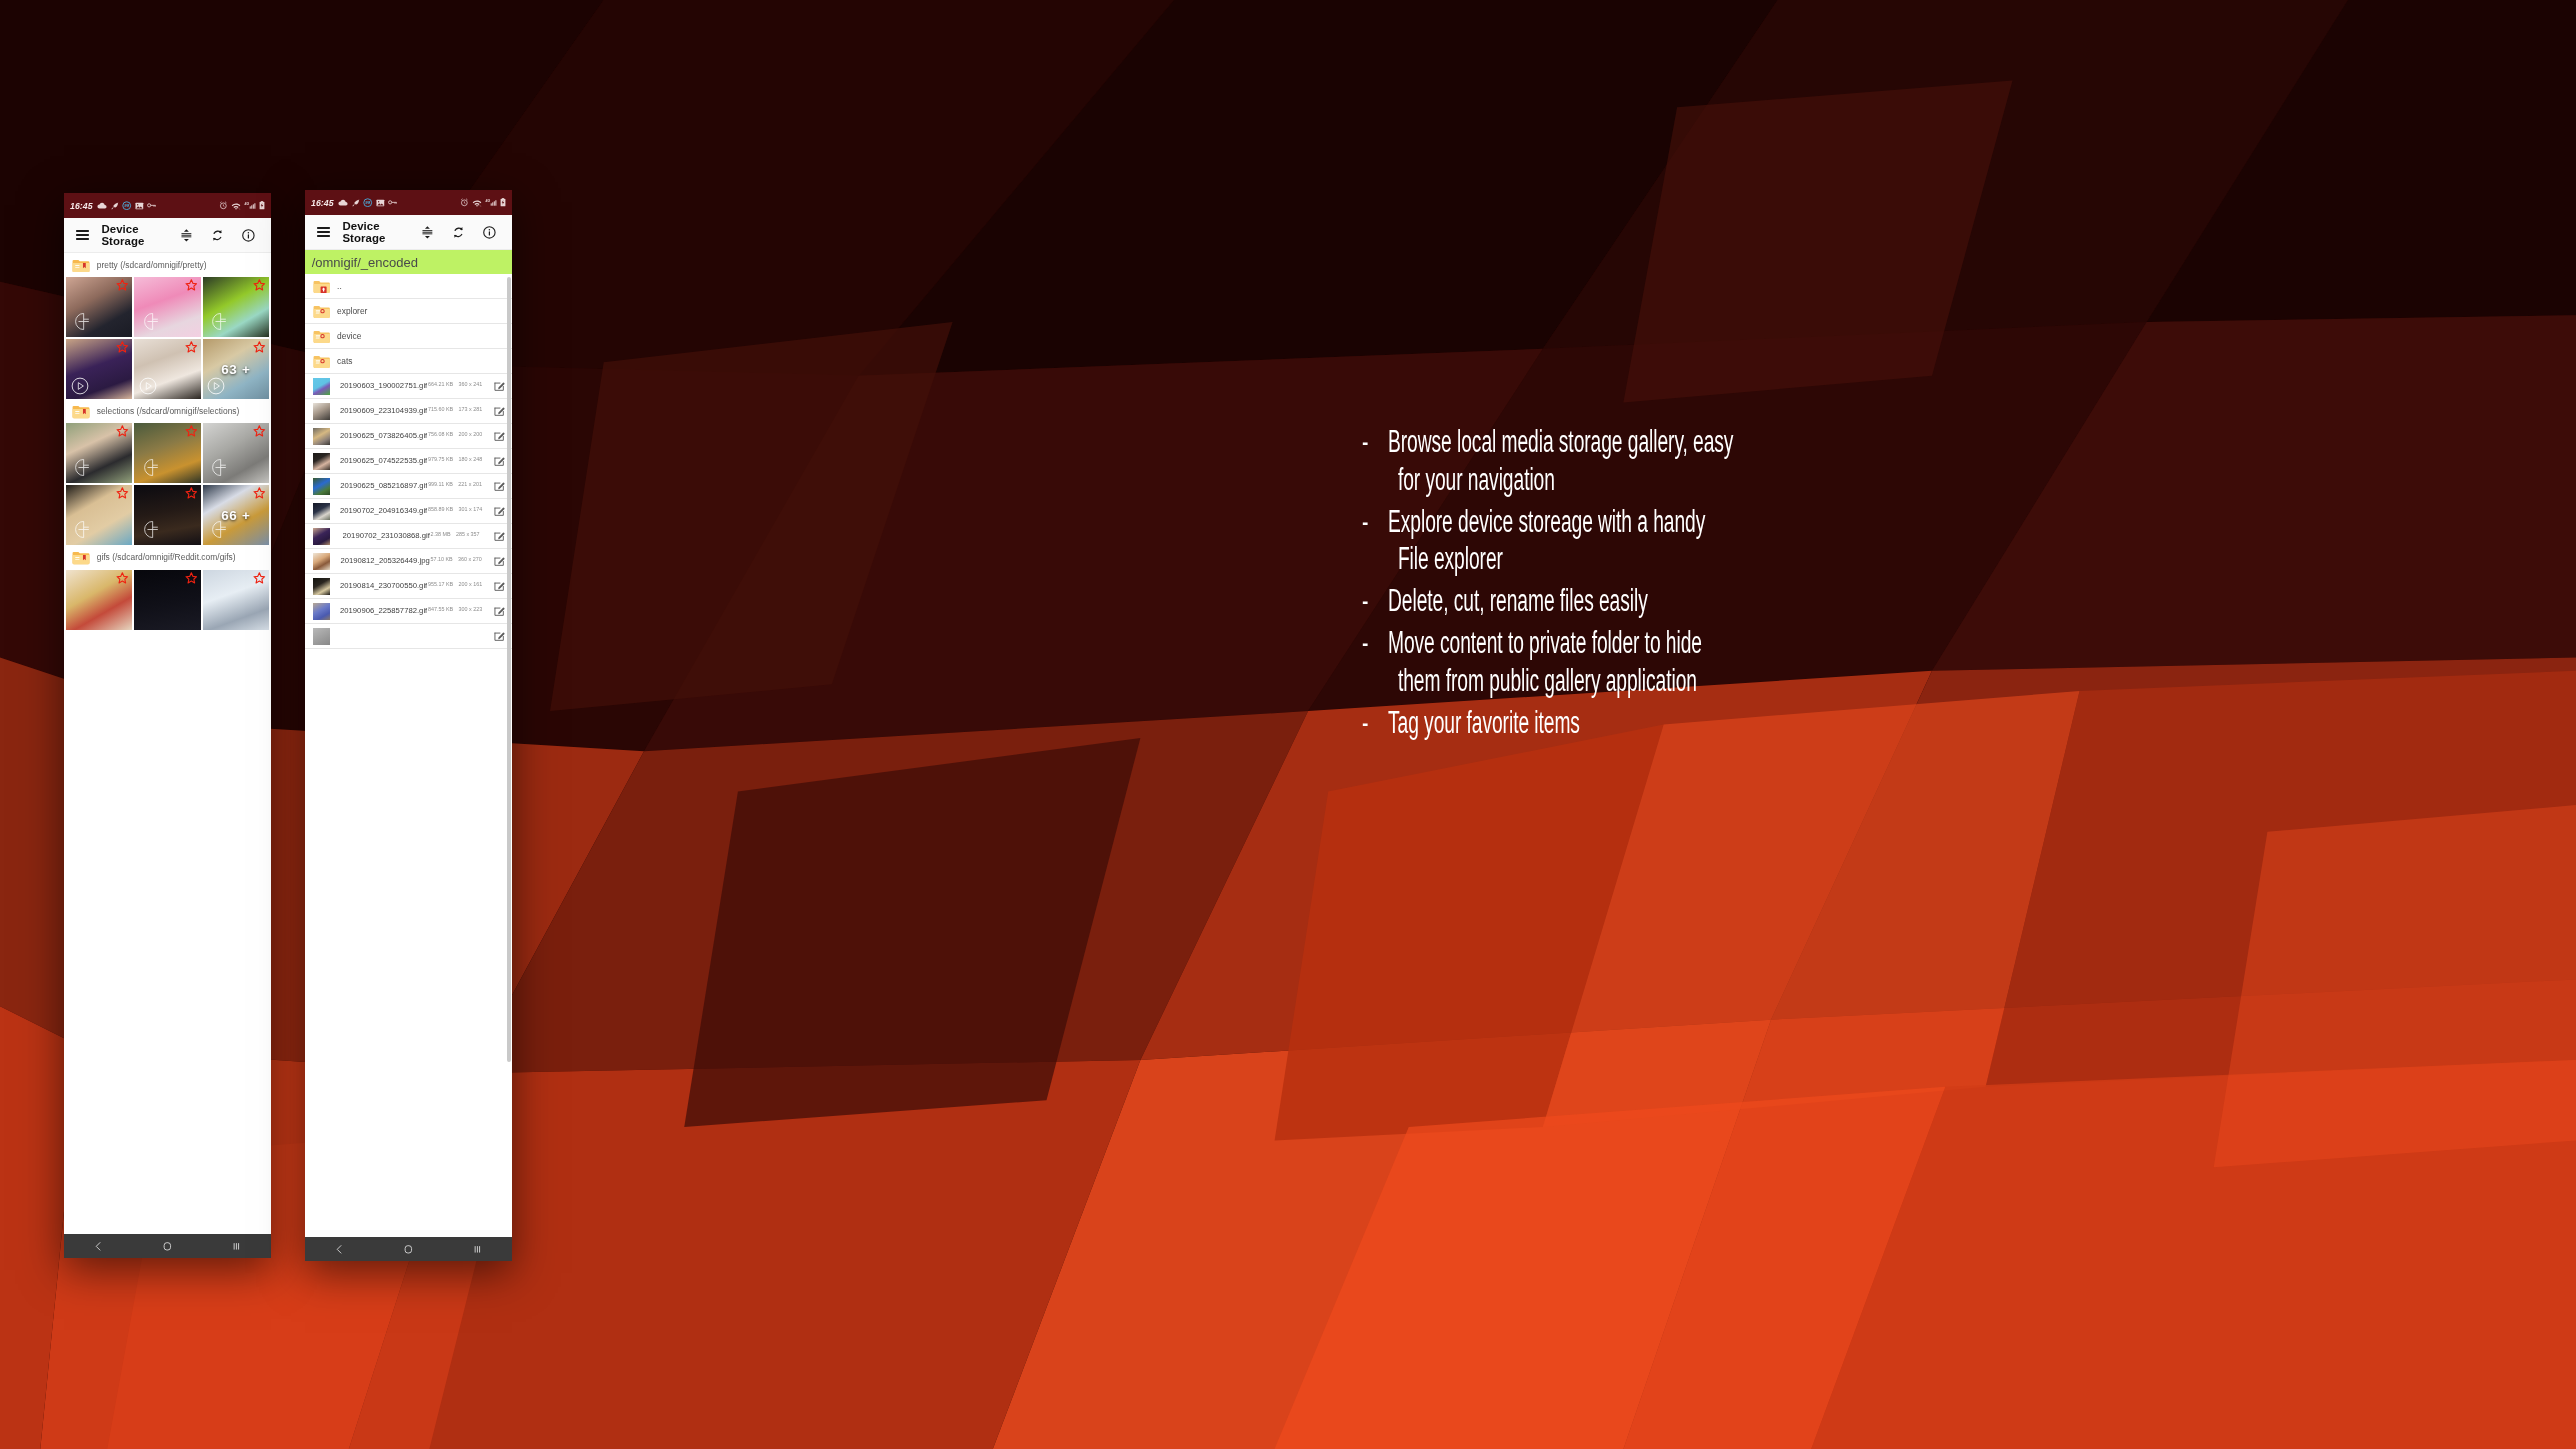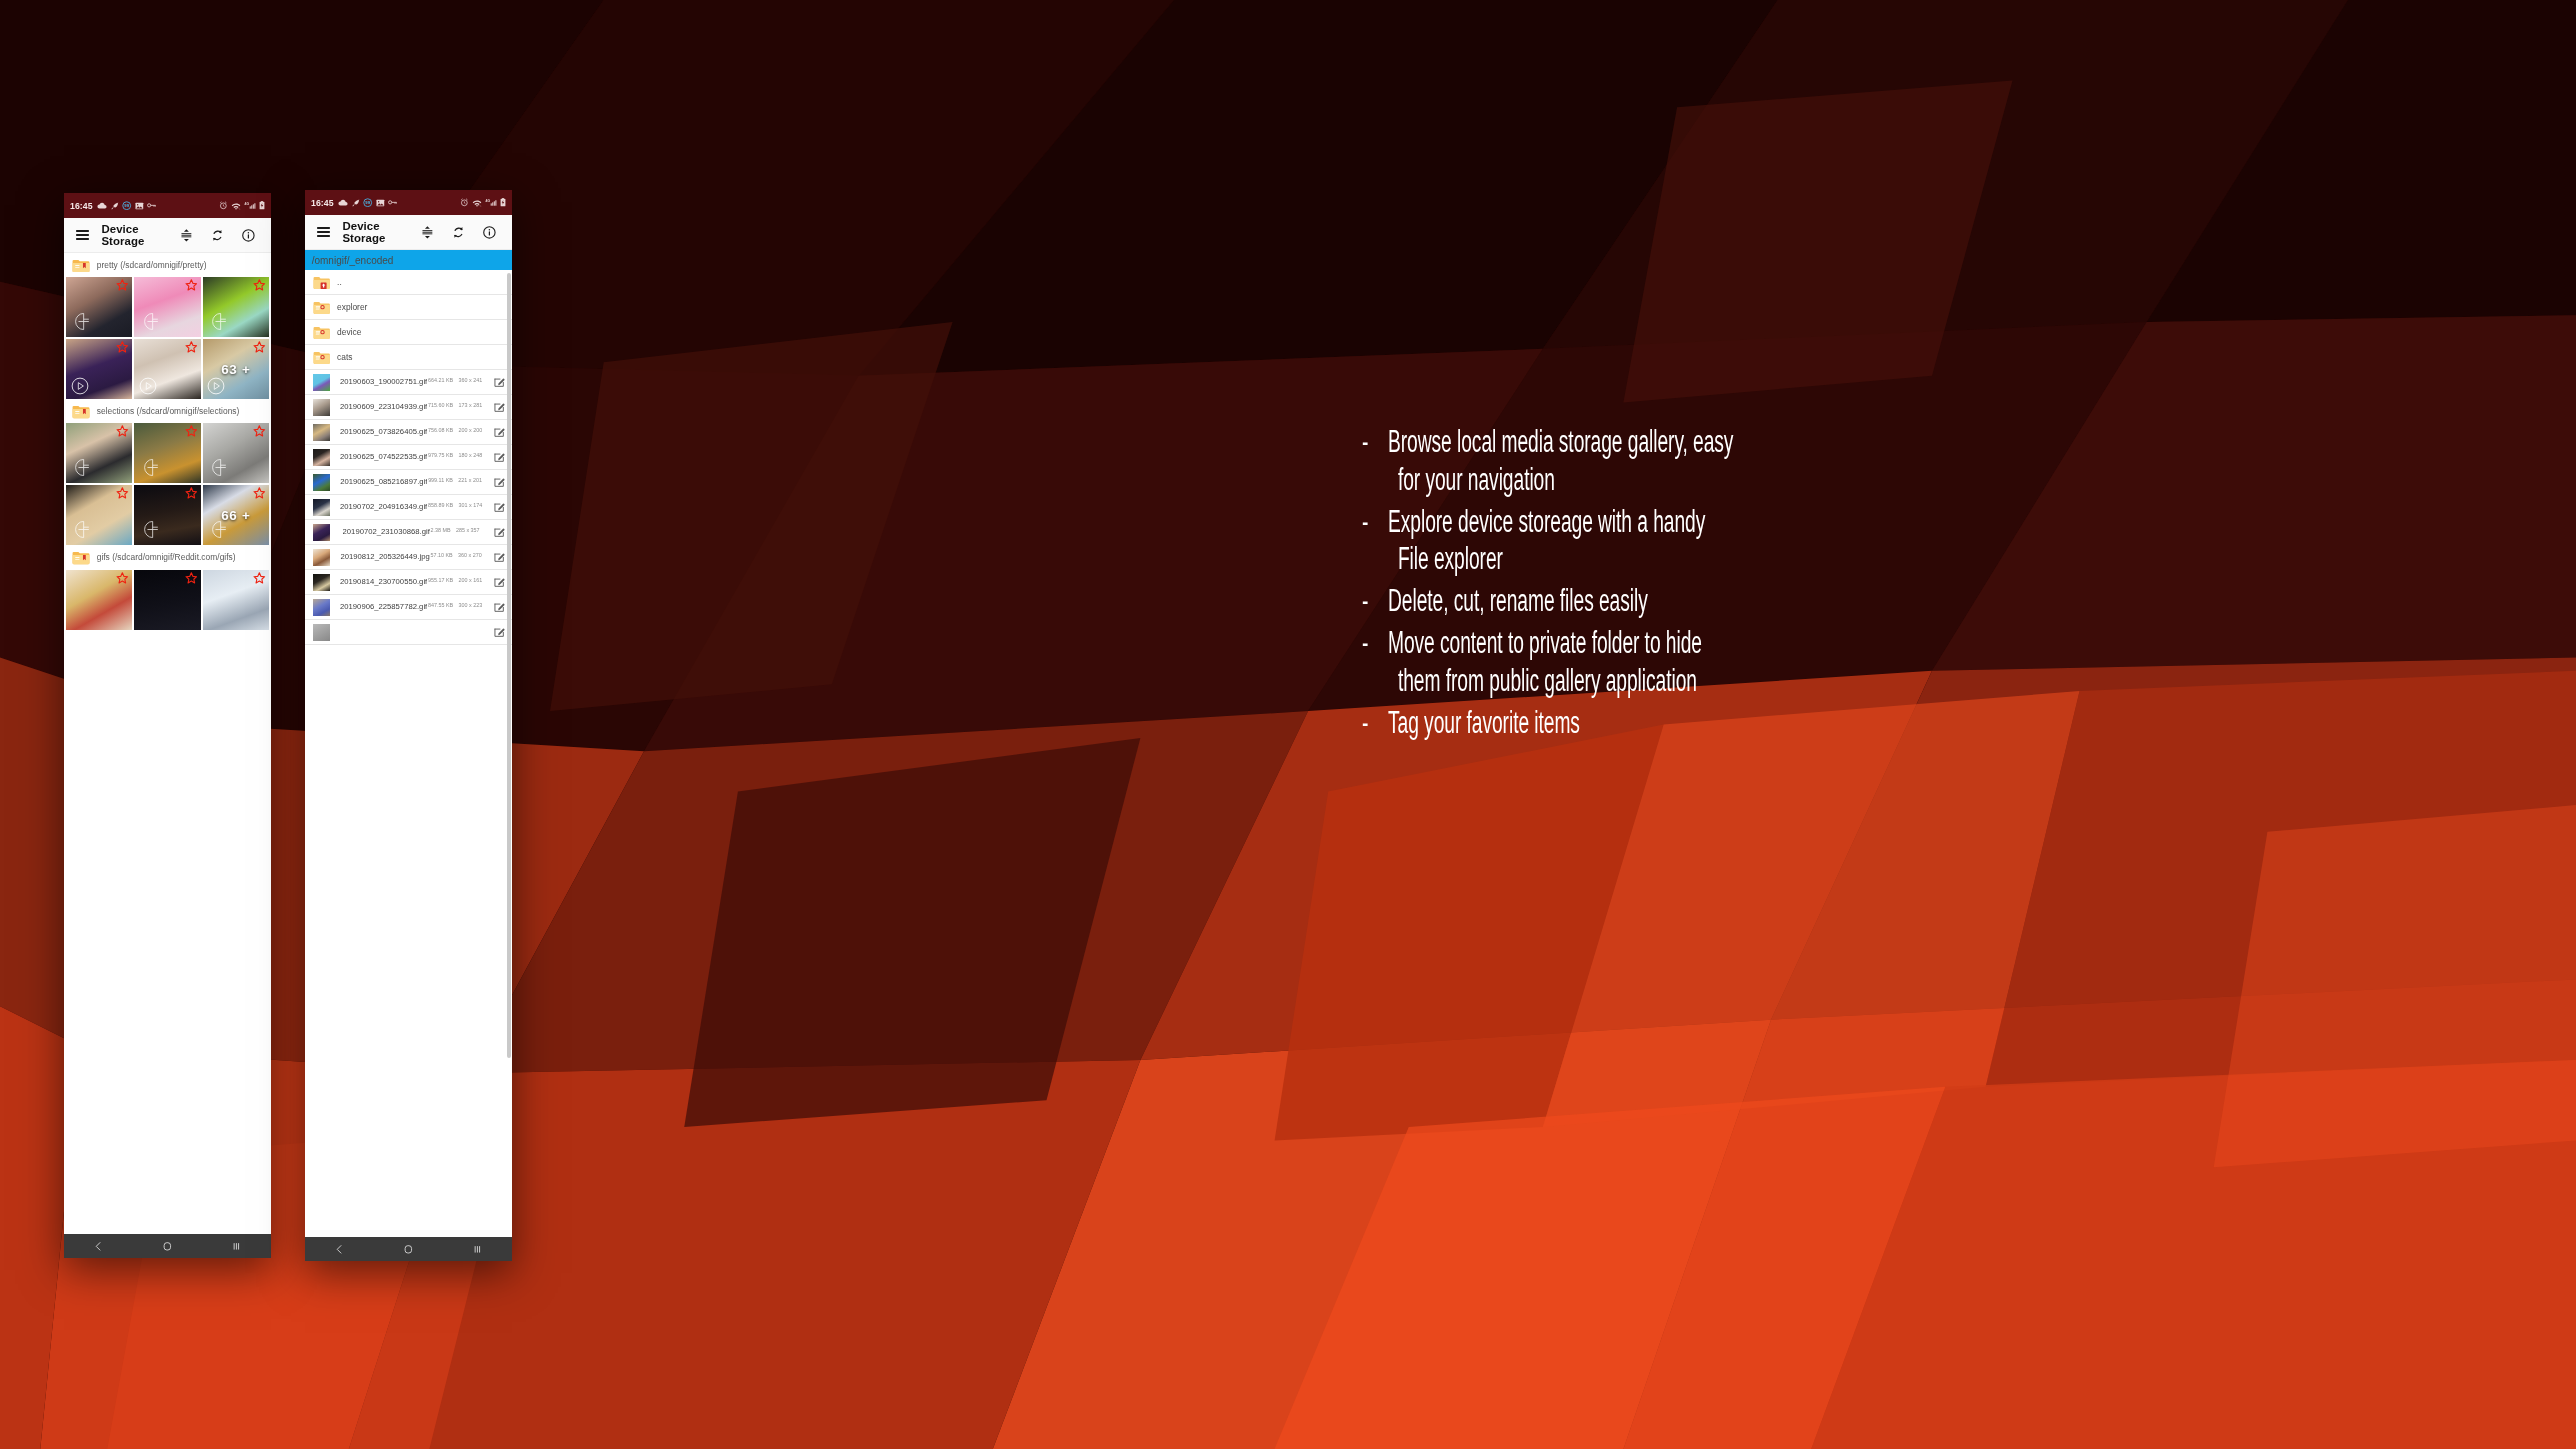--- a/index.html
+++ b/index.html
@@ -19,21 +19,21 @@
     position:absolute;background:#ffffff;overflow:hidden;
     box-shadow:0 12px 40px rgba(0,0,0,.55);
   }
   #phone1{left:64px;top:193px;width:207px;height:1065px;}
   #phone2{left:305px;top:190px;width:207px;height:1071px;}
 
   
   .statusbar{
     height:25px;background:#5d1014;color:#f2e3e3;
     display:flex;align-items:center;justify-content:space-between;
-    padding:0 6px;box-sizing:border-box;
+    padding:0 6px;box-sizing:border-box;font-style:italic;
   }
   .sb-left,.sb-right{display:flex;align-items:center;gap:3.4px;}
   .sb-time{font-size:8.7px;font-weight:600;letter-spacing:0.1px;color:#f5e8e8;margin-right:1.3px;}
   .sb-ic{display:inline-flex;align-items:center;justify-content:center;}
   .sb-ic svg{display:block;}
 
   
   .appbar{
     height:35px;background:#fafafa;display:flex;align-items:center;
     padding:0 12px;box-sizing:border-box;border-bottom:0.7px solid #ececec;
@@ -66,21 +66,21 @@
   .cell .star{position:absolute;top:2px;right:3.4px;width:12.7px;height:12.7px;}
   .cell .play{position:absolute;left:4.7px;bottom:4px;width:18px;height:18px;opacity:.85;}
   .cell .wm{position:absolute;left:5.4px;bottom:4px;width:23px;height:23px;opacity:.82;}
   .cell .more{
     position:absolute;inset:0;display:flex;align-items:center;justify-content:center;
     color:#fff;font-size:13.4px;font-weight:bold;
     text-shadow:0 0.7px 2.7px rgba(0,0,0,.75);letter-spacing:0.7px;
   }
 
   
-  .crumb{font-size:10px;color:#4a4a4a;padding:5.4px 6.7px 4px 6.7px;background:#0ea5e9;}
+  .crumb{font-size:13px;color:#4a4a4a;padding:5.4px 6.7px 4px 6.7px;background:#bef264;}
   .listwrap{position:relative;}
   .row{
     display:flex;align-items:center;gap:6.7px;
     height:25px;padding:0 5.4px 0 8px;border-bottom:0.7px solid #e6e6e6;
     background:#fff;box-sizing:border-box;
   }
   .row.filerow{height:25px;}
   .row .ricon{width:17.4px;height:14.8px;flex:0 0 17.4px;display:flex;align-items:center;justify-content:center;}
   .row .rthumb{width:17.4px;height:17.4px;flex:0 0 17.4px;overflow:hidden;background:#cfcfcf;position:relative;}
   .row .rlabel{font-size:8.4px;color:#4b4b4b;}

